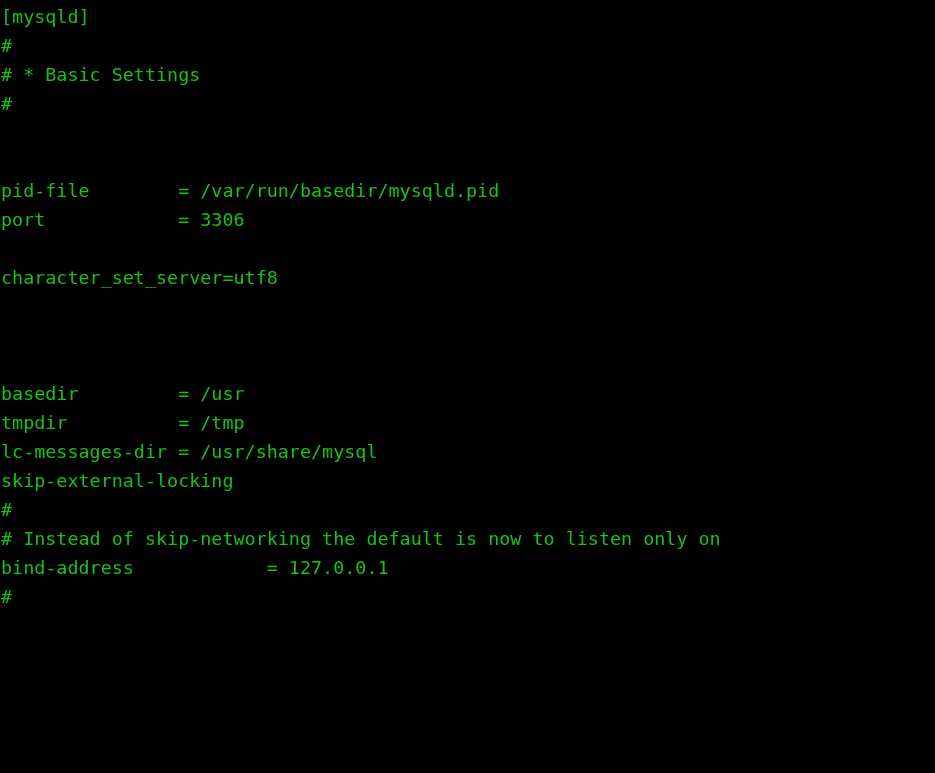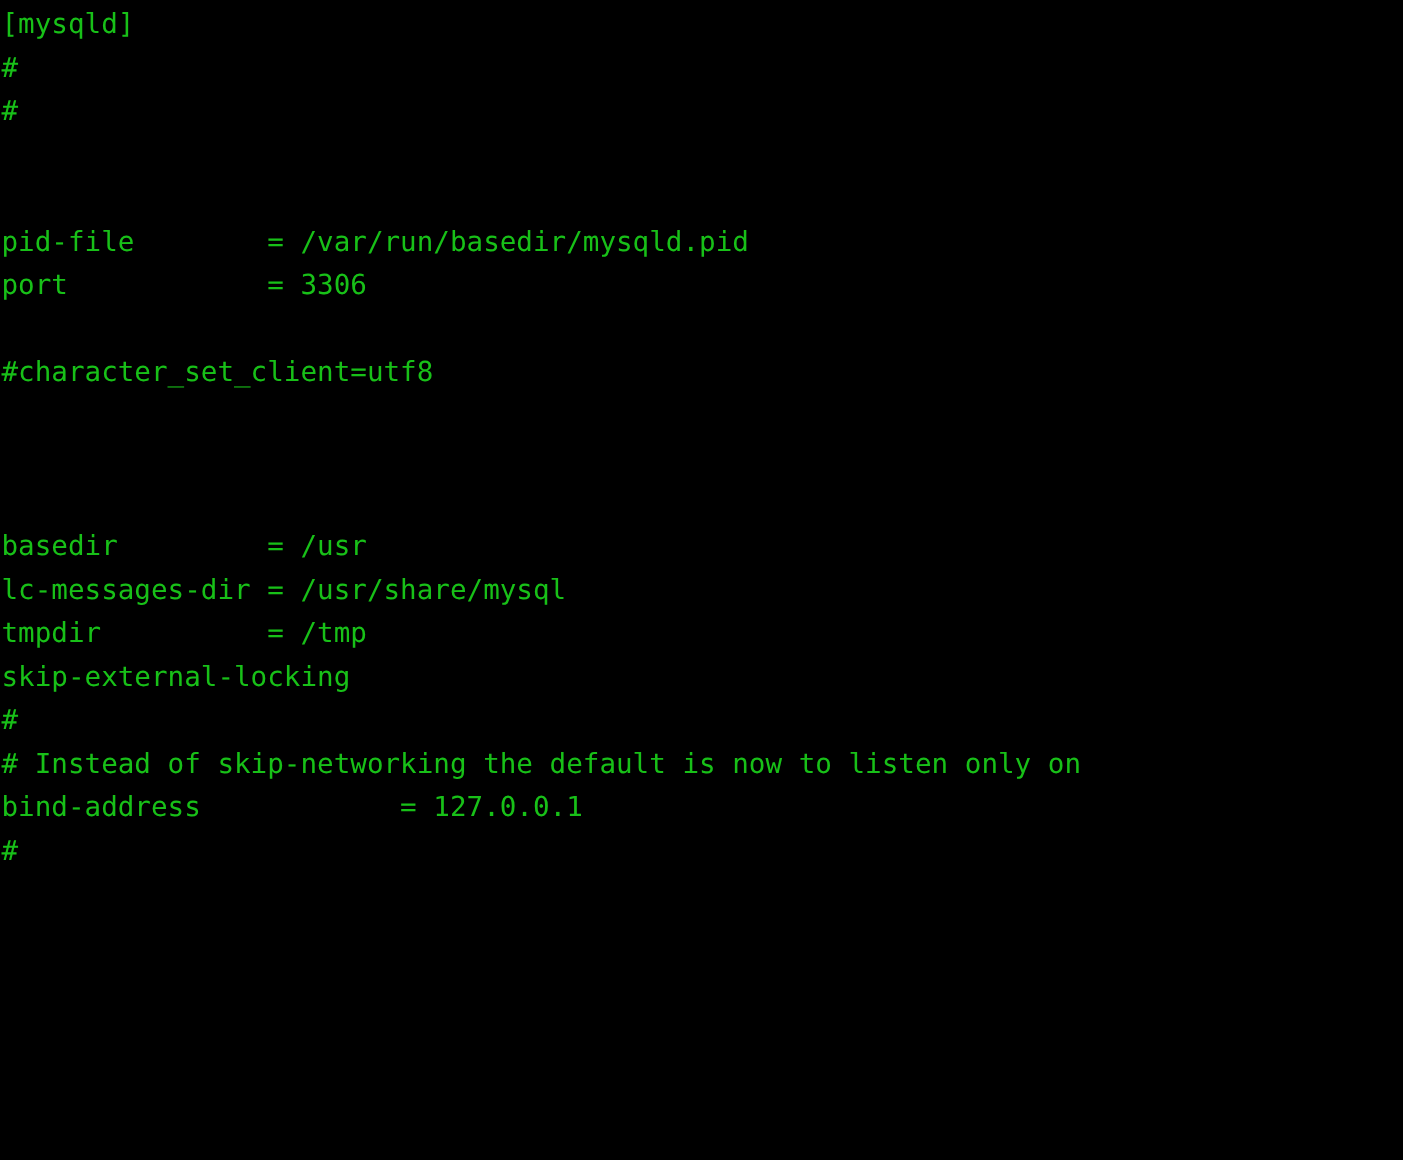--- a/index.html
+++ b/index.html
@@ -47,32 +47,33 @@
     color: transparent;
   }
 </style>
 </head>
 <body>
 
 <div id="terminal" style="background: rgb(0, 0, 0); color: rgb(24, 192, 24);">
   <div id="terminal-lines">
       <div class="term-line">[mysqld]</div>
       <div class="term-line">#</div>
+      <div class="term-line"># * Basic Settings</div>
       <div class="term-line">#</div>
       <div class="term-line blank"></div>
       <div class="term-line blank"></div>
       <div class="term-line">pid-file        = /var/run/basedir/mysqld.pid</div>
       <div class="term-line">port            = 3306</div>
       <div class="term-line blank"></div>
-      <div class="term-line">#character_set_client=utf8</div>
+      <div class="term-line">character_set_server=utf8</div>
       <div class="term-line blank"></div>
       <div class="term-line blank"></div>
       <div class="term-line blank"></div>
       <div class="term-line">basedir         = /usr</div>
+      <div class="term-line">tmpdir          = /tmp</div>
       <div class="term-line">lc-messages-dir = /usr/share/mysql</div>
-      <div class="term-line">tmpdir          = /tmp</div>
       <div class="term-line">skip-external-locking</div>
       <div class="term-line">#</div>
       <div class="term-line"># Instead of skip-networking the default is now to listen only on</div>
       <div class="term-line">bind-address            = 127.0.0.1</div>
       <div class="term-line">#</div>
     </div>
 </div>
 
 </body></html>

